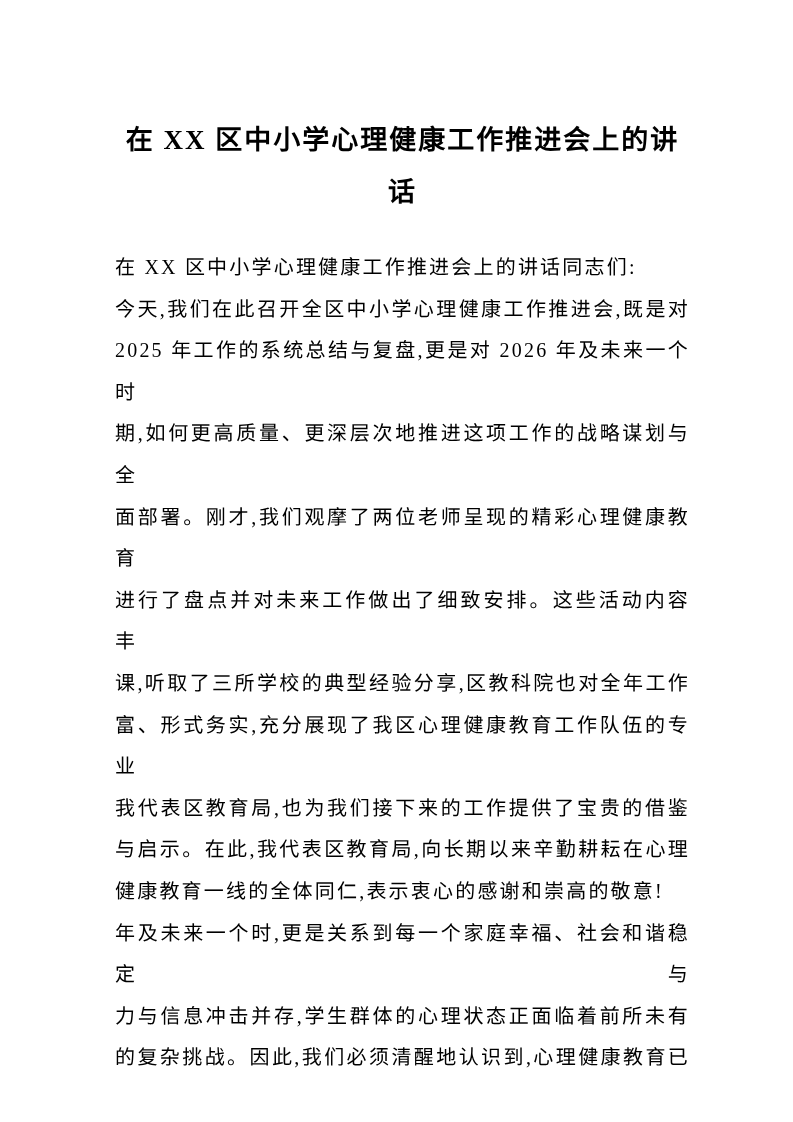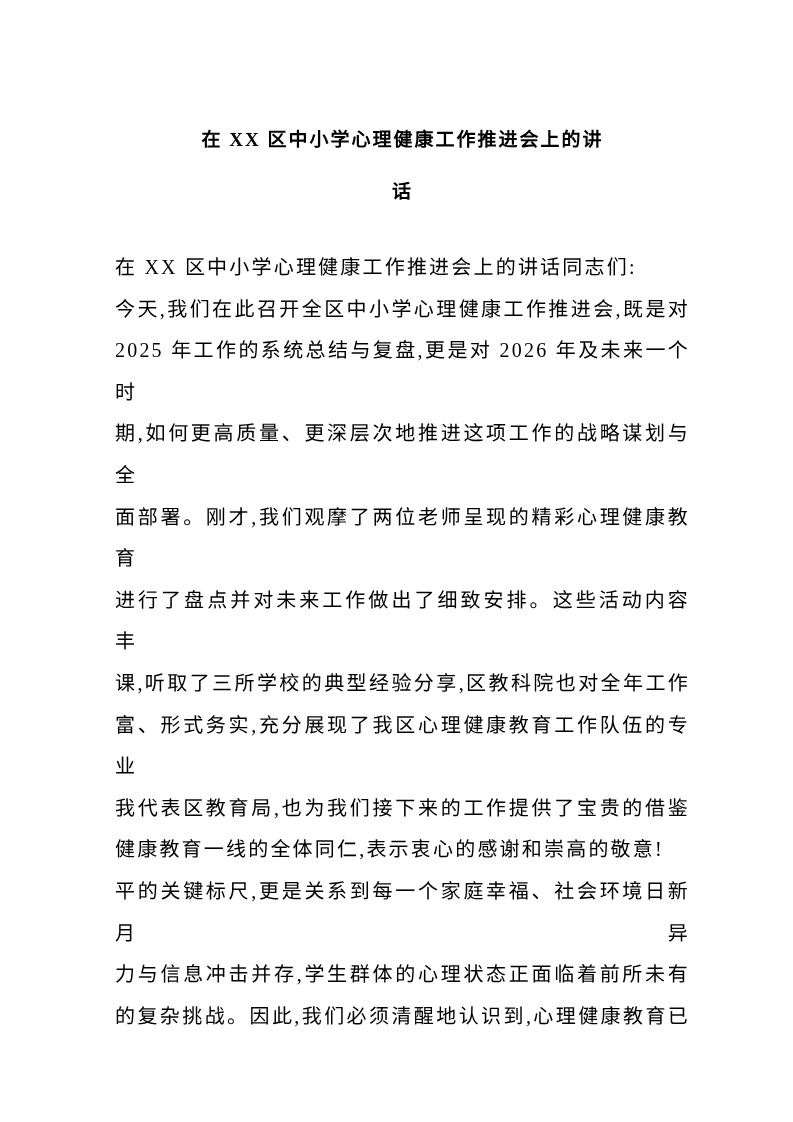--- a/index.html
+++ b/index.html
@@ -15,21 +15,21 @@
     margin: 0 auto;
     background: #ffffff;
     color: #000000;
     box-sizing: border-box;
     padding: 114px 103px 0 115px;
     font-family: "Liberation Serif", "DejaVu Serif", serif;
     overflow: hidden;
   }
   .doc-title {
     margin: 0;
-    font-size: 19px;
+    font-size: 27px;
     font-weight: 700;
     line-height: 52px;
     text-align: center;
     letter-spacing: 2px;
   }
   .title-line {
     white-space: nowrap;
   }
   .doc-body {
     margin-top: 29px;
@@ -64,21 +64,22 @@
       </div>
       <div class="paragraph">
         <div class="line">今天,我们在此召开全区中小学心理健康工作推进会,既是对</div>
         <div class="line">2025 年工作的系统总结与复盘,更是对 2026 年及未来一个时</div>
         <div class="line">期,如何更高质量、更深层次地推进这项工作的战略谋划与全</div>
         <div class="line">面部署。刚才,我们观摩了两位老师呈现的精彩心理健康教育</div>
         <div class="line">进行了盘点并对未来工作做出了细致安排。这些活动内容丰</div>
         <div class="line">课,听取了三所学校的典型经验分享,区教科院也对全年工作</div>
         <div class="line">富、形式务实,充分展现了我区心理健康教育工作队伍的专业</div>
         <div class="line">我代表区教育局,也为我们接下来的工作提供了宝贵的借鉴</div>
+        <div class="line">与启示。在此,我代表区教育局,向长期以来辛勤耕耘在心理</div>
         <div class="line para-end">健康教育一线的全体同仁,表示衷心的感谢和崇高的敬意!</div>
       </div>
       <div class="paragraph">
-        <div class="line">平的关键标尺,更是关系到每一个家庭幸福、社会环境日新月异</div>
+        <div class="line">年及未来一个时,更是关系到每一个家庭幸福、社会和谐稳定与</div>
         <div class="line">力与信息冲击并存,学生群体的心理状态正面临着前所未有</div>
         <div class="line">的复杂挑战。因此,我们必须清醒地认识到,心理健康教育已</div>
       </div>
     </div>
 </div>
 
 </body></html>

